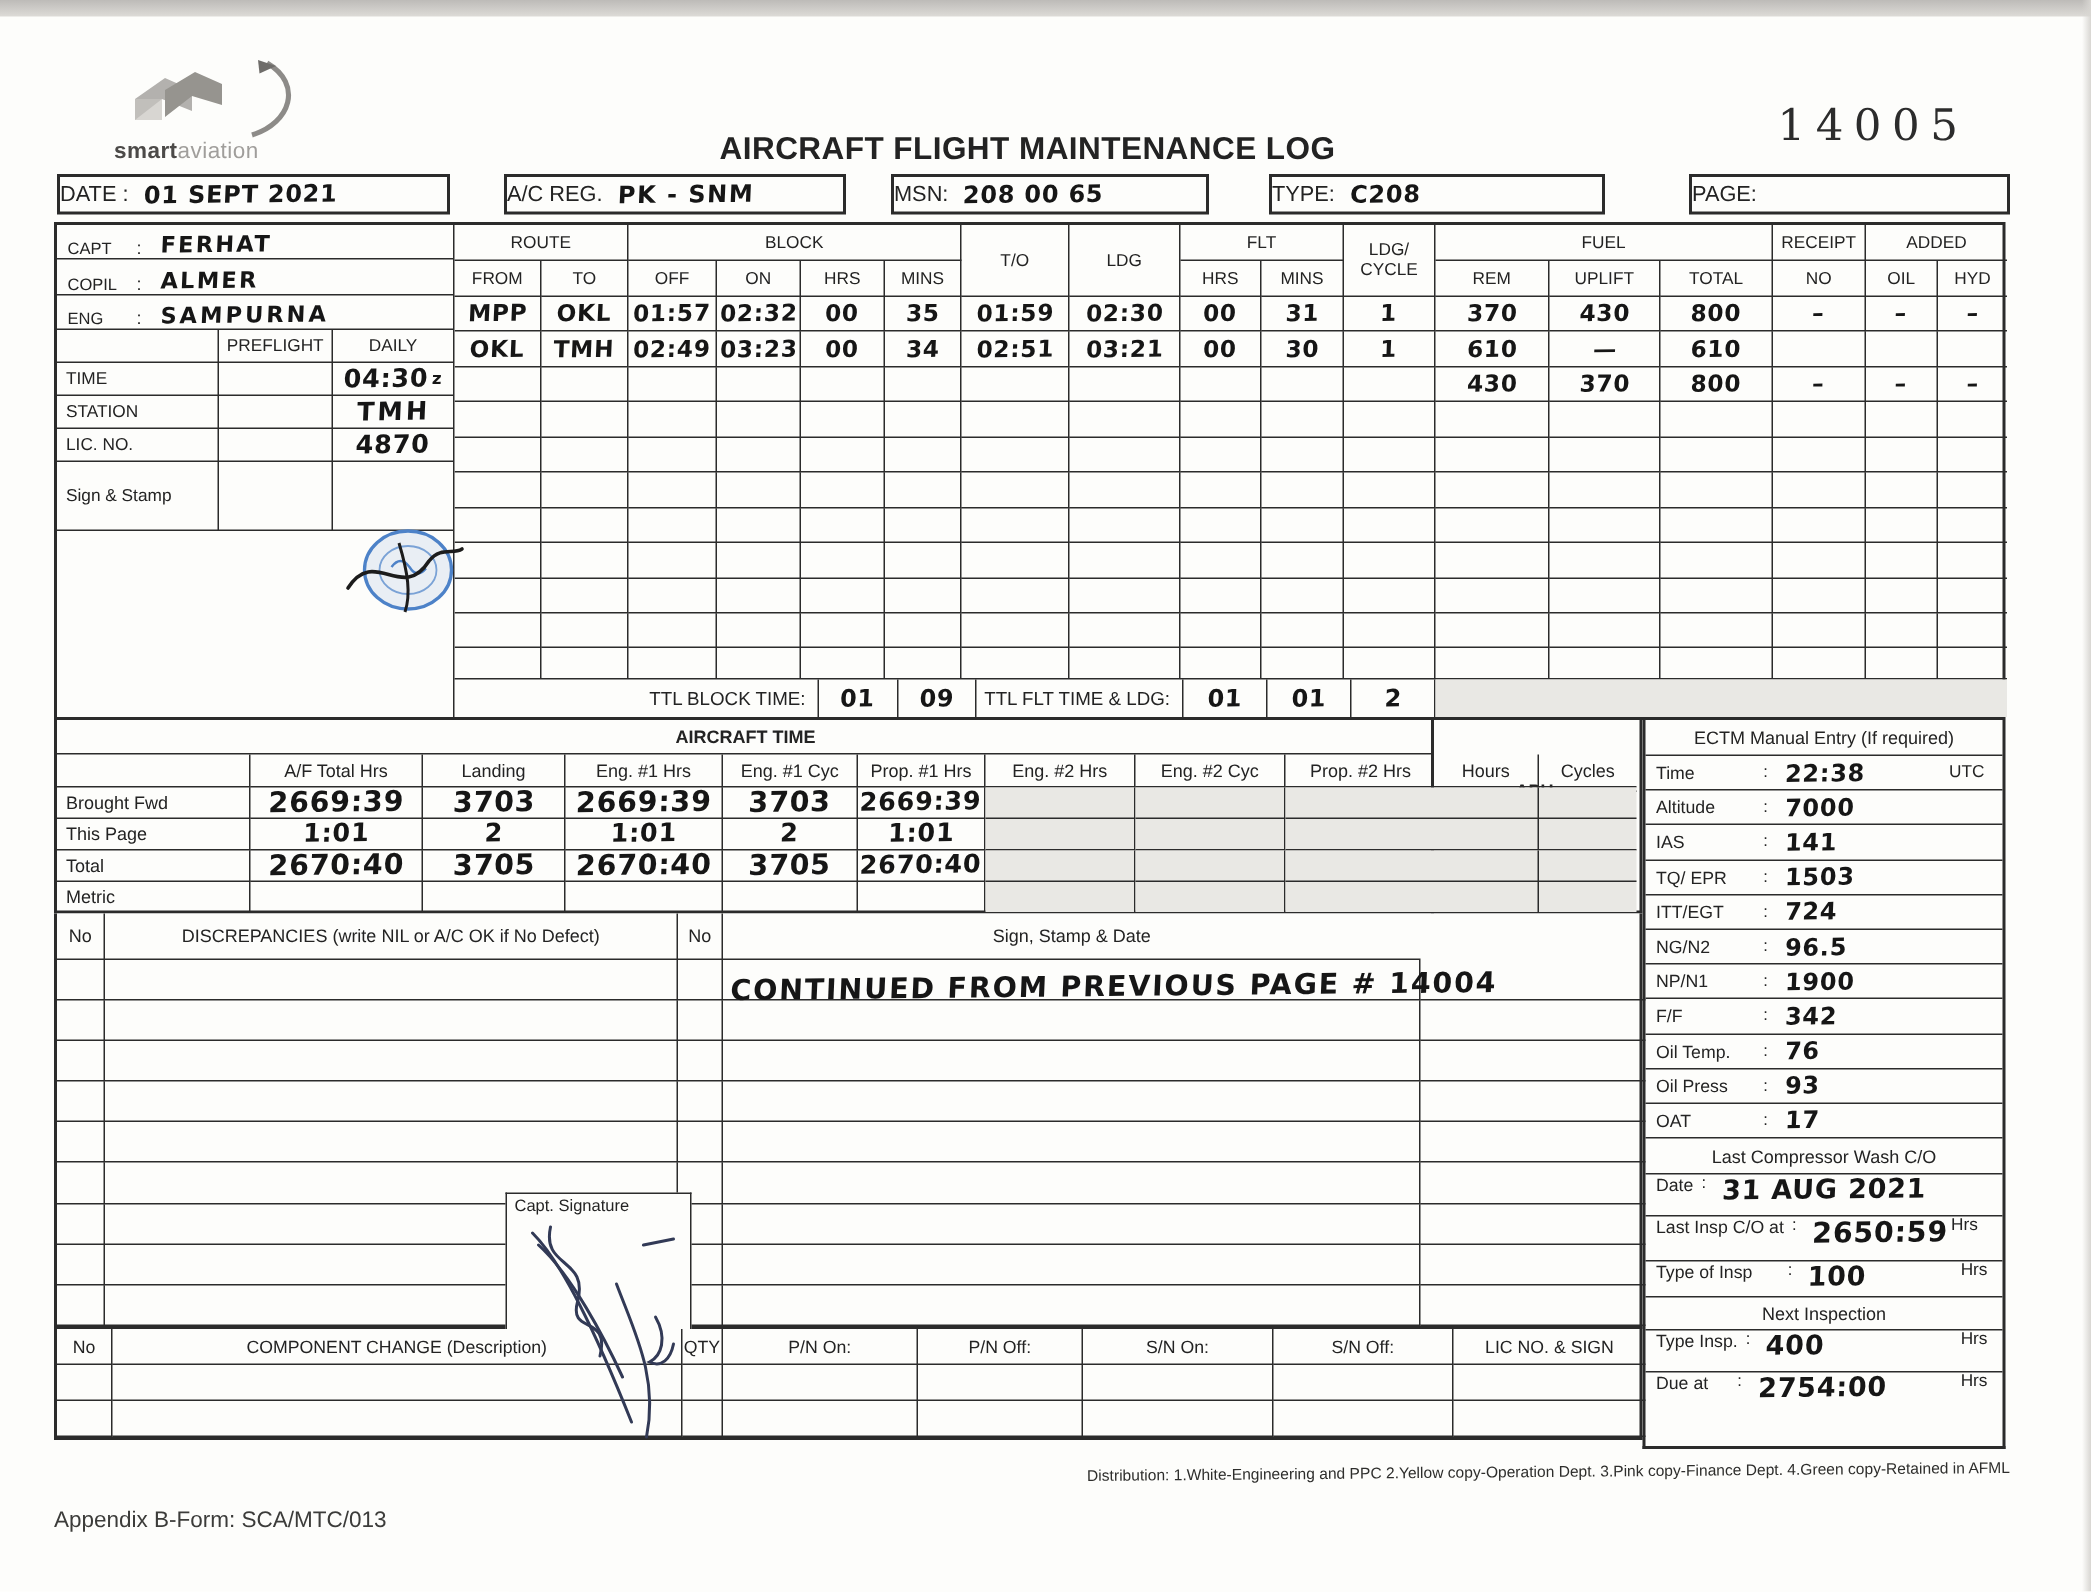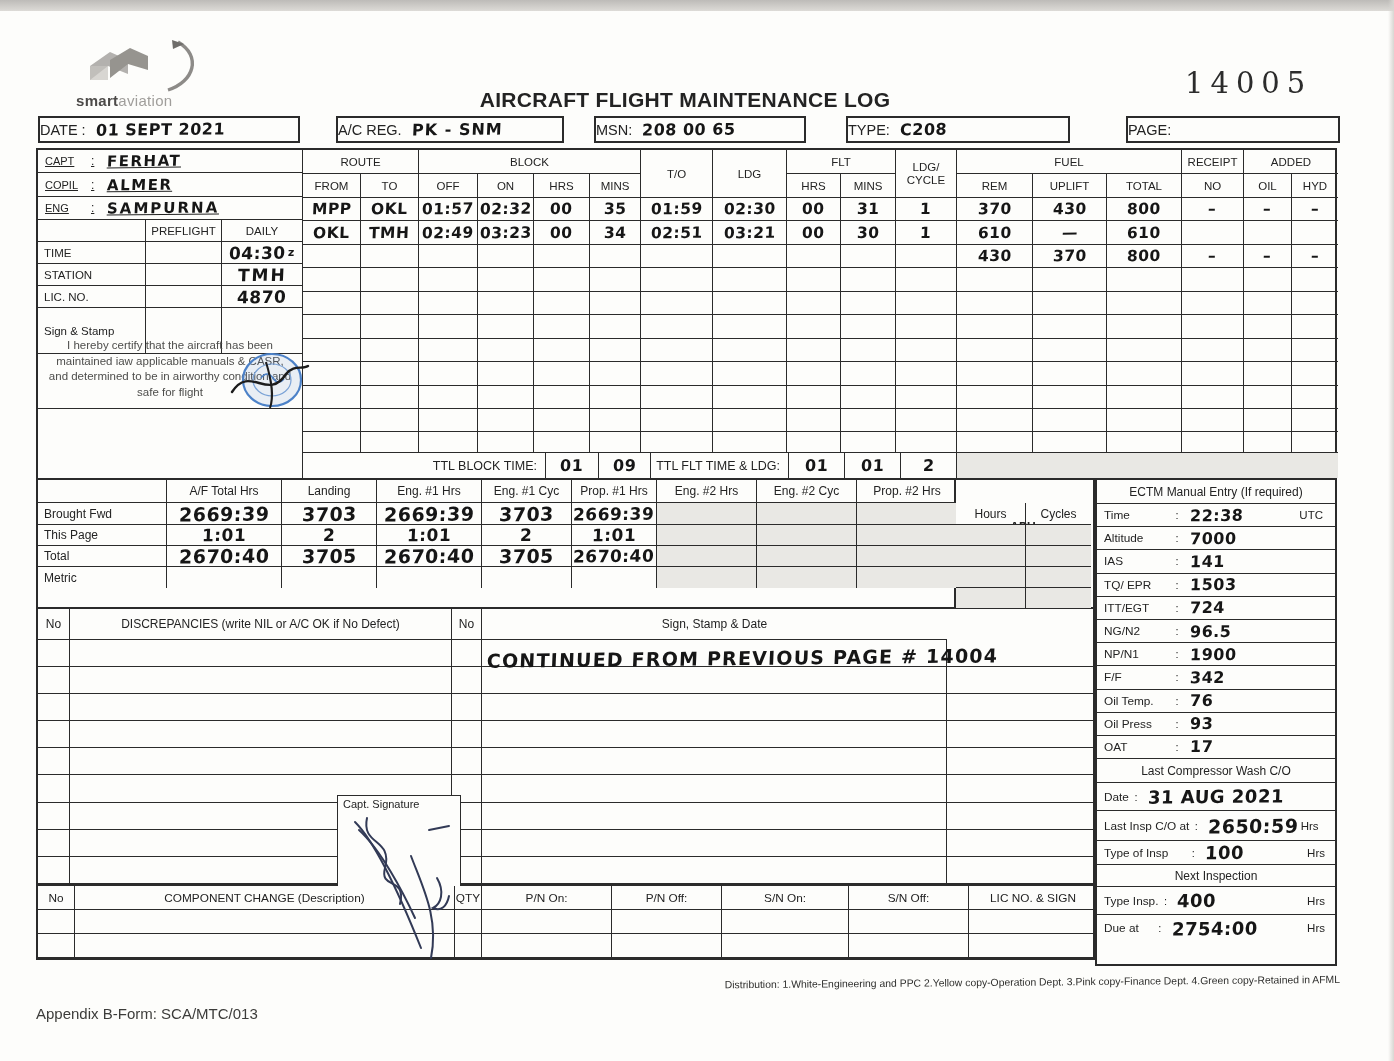--- a/index.html
+++ b/index.html
@@ -34,21 +34,21 @@
 
   
   #logo-text{left:76px;top:92px;font-size:15px;font-weight:700;color:#4c4a48;letter-spacing:.3px;}
   #logo-text .lt{font-weight:400;color:#a09e9b;}
 
   
   #flight{left:36px;top:148px;width:1301px;height:332px;border:2.4px solid var(--line);
           display:flex;background:var(--paper);}
   #crews-col{width:266px;border-right:1.6px solid var(--line);display:flex;flex-direction:column;}
   #crews-head{height:48px;border-bottom:1.4px solid var(--line);display:flex;align-items:center;justify-content:center;font-size:12px;}
-  .crew{height:23.4px;border-bottom:1.4px solid var(--line);display:flex;align-items:center;padding-left:7px;text-decoration:underline;}
+  .crew{height:23.4px;border-bottom:1.4px solid var(--line);display:flex;align-items:flex-end;padding-left:7px;}
   .crole{font-size:11px;width:46px;}
   .ccol{font-size:12px;width:12px;}
   .cname{font-size:15px;margin-left:4px;letter-spacing:1.5px;}
   #pf{display:grid;grid-template-columns:108px 76px 80px;grid-auto-rows:22px;}
   #pf .c{font-size:11.5px;}
   #pf .plab{justify-content:flex-start;padding-left:6px;font-size:11.5px;}
   .pfval{font-size:17px;}
   #certify{grid-column:1/4;height:79px;border-right:none;font-size:10.4px;color:#4e4e4c;
            text-align:center;padding:3px 8px;line-height:1.35;display:flex;align-items:center;}
 
@@ -83,21 +83,21 @@
 
   
   #ectm{left:1095px;top:480px;width:242px;height:486px;border:2.4px solid var(--line);border-top:none;
         display:flex;flex-direction:column;background:var(--paper);}
   .erow{height:23.2px;border-bottom:1.3px solid var(--line);display:flex;align-items:center;padding-left:7px;}
   .elab{font-size:11.8px;width:66px;}
   .ecol{font-size:11px;width:14px;text-align:center;}
   .ev{font-size:16px;margin-left:6px;}
   .esuf{font-size:11.5px;margin-left:auto;padding-right:12px;}
   .ehead{height:24px;border-bottom:1.3px solid var(--line);display:flex;align-items:center;justify-content:center;font-size:12px;}
-  .prow{display:flex;align-items:center;padding-left:7px;border-bottom:1.3px solid var(--line);}
+  .prow{display:flex;padding-left:7px;border-bottom:1.3px solid var(--line);}
   .prow .plab2{font-size:11.8px;}
   .prow .pv{font-size:18px;margin-left:5px;}
   .prow .pu{font-size:11.5px;margin-left:auto;padding-right:10px;}
 
   
   #disc{left:36px;top:609px;width:1059px;height:277px;border:2.4px solid var(--line);border-top:none;
         display:flex;flex-direction:column;background:var(--paper);}
   #disc-head{display:grid;grid-template-columns:32px 382px 30px 465px 150px;height:31px;}
   #disc-head .c{font-size:12px;}
   .drow{display:grid;grid-template-columns:32px 382px 30px 465px 150px;height:27.33px;}
@@ -200,21 +200,20 @@
       <div class="c plab">LIC. NO.</div>
       <div class="c"></div>
       <div class="c nr">
           <span class="hw pfval">4870</span>
         </div>
 
       <div class="c plab" style="grid-row:5;height:46px">Sign &amp; Stamp</div>
       <div class="c" style="grid-row:5;height:46px"></div>
       <div class="c nr" style="grid-row:5;height:46px"></div>
 
-      <div id="certify" class="c" style="grid-row:6">I hereby certify that the aircraft has been maintained iaw applicable manuals &amp; CASR, and determined to be in airworthy condition and safe for flight</div>
     </div>
   </div>
 
   <div id="fright">
     <div id="fhead">
       <div class="c" style="grid-column:1/3;grid-row:1">ROUTE</div>
       <div class="c" style="grid-column:3/7;grid-row:1">BLOCK</div>
       <div class="c" style="grid-column:7;grid-row:1/3">T/O</div>
       <div class="c" style="grid-column:8;grid-row:1/3">LDG</div>
       <div class="c" style="grid-column:9/11;grid-row:1">FLT</div>
@@ -550,20 +549,21 @@
         </div>
       <div style="width:56px">
           <span class="hw">2</span>
         </div>
       <div id="ttlgray" style="flex:1;border-right:none"></div>
     </div>
   </div>
 </div>
 
 <div id="attable" class="abs">
+  <div id="at-title" class="c">AIRCRAFT TIME</div>
   <div class="c"></div>
   <div class="c">A/F Total Hrs</div>
   <div class="c">Landing</div>
   <div class="c">Eng. #1 Hrs</div>
   <div class="c">Eng. #1 Cyc</div>
   <div class="c">Prop. #1 Hrs</div>
   <div class="c">Eng. #2 Hrs</div>
   <div class="c">Eng. #2 Cyc</div>
   <div class="c nr">Prop. #2 Hrs</div>
 

